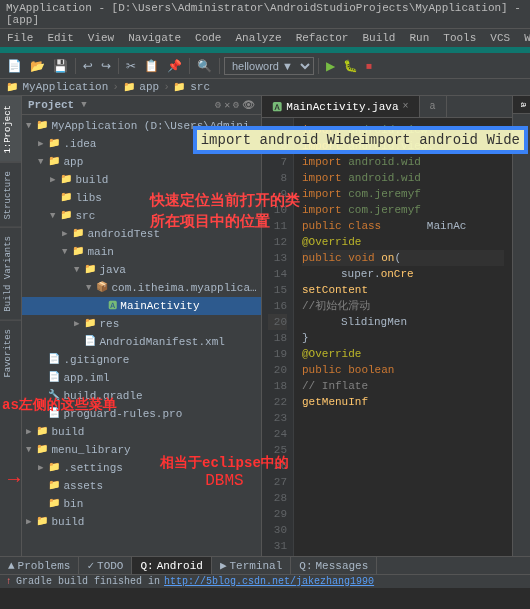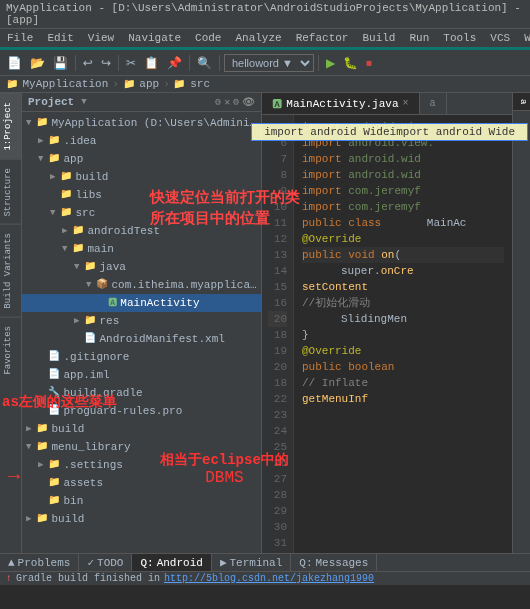--- a/index.html
+++ b/index.html
@@ -24,21 +24,21 @@
       align-items: center;
       gap: 4px;
     }
 
     
     .menu-bar {
       background: #3c3f41;
       color: #bbbbbb;
       padding: 2px 4px;
       font-size: 11px;
-      border-bottom: 3px solid #0f766e;
+      border-bottom: 6px solid #0f766e;
       display: flex;
       gap: 8px;
     }
     .menu-item { cursor: pointer; padding: 1px 3px; }
 
     
     .toolbar {
       background: #3c3f41;
       padding: 2px 4px;
       border-bottom: 1px solid #555;
@@ -636,21 +636,21 @@
 
   <div class="ann-box-left" style="left:2px; top:300px; font-size:14px; color:#ff3333; font-weight:bold;">
     as左侧的这些菜单
   </div>
 
   <div style="position:absolute; left:160px; top:358px; pointer-events:none; z-index:10; text-align:center;">
     <span style="color:#ff3333; font-size:14px; font-weight:bold;">相当于eclipse中的</span><br>
     <span style="color:#ff3333; font-size:16px; font-weight:normal;">DBMS</span>
   </div>
 
-  <div style="position:absolute; right:2px; top:30px; pointer-events:none; z-index:10; background:rgba(255,255,200,0.9); color:#333; font-size:11px; padding:2px 12px; border:1px solid #3b82f6;">
+  <div style="position:absolute; right:2px; top:30px; pointer-events:none; z-index:10; background:rgba(255,255,200,0.9); color:#333; font-size:14px; padding:2px 4px; border:4px solid #3b82f6;">
     <span>import android Wide</span>import android Wide
   </div>
 
 </div>
 
 <div class="bottom-bar">
   <div class="bottom-tabs">
     <div class="bottom-tab">
       <span>▲</span>
       <span> Problems</span>

